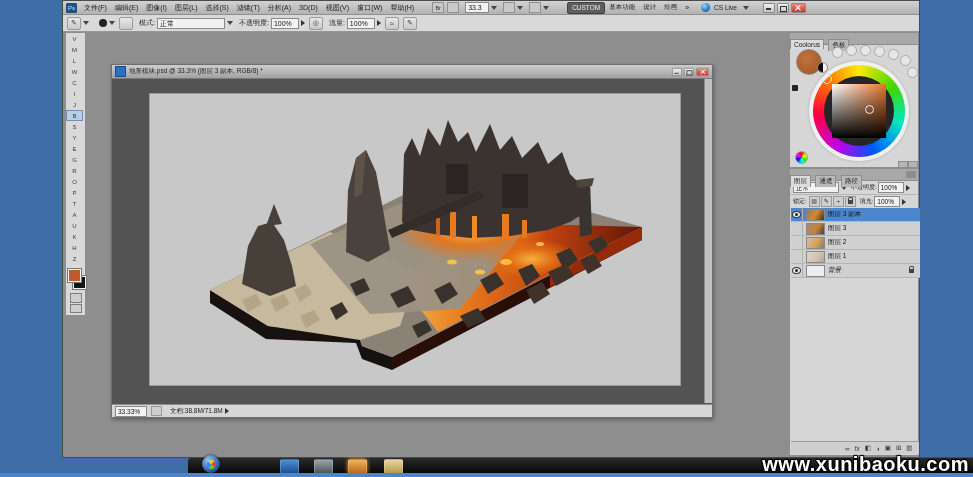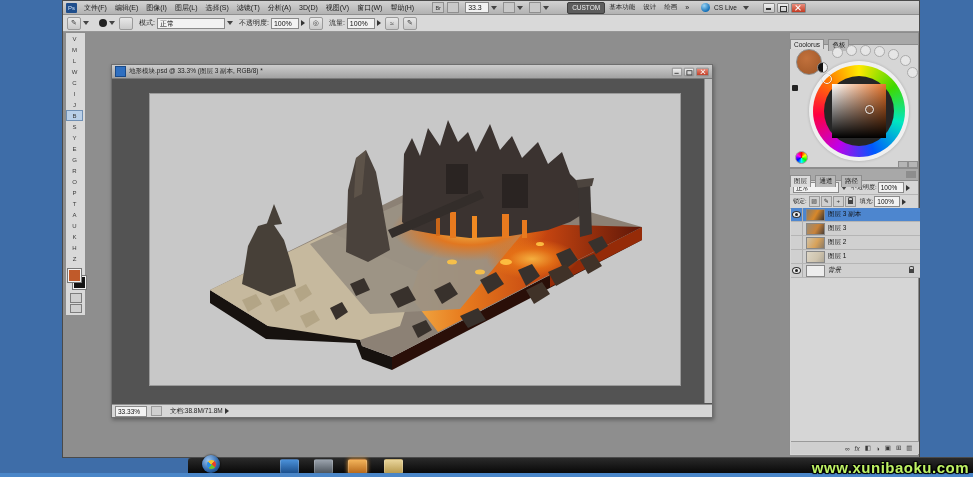--- a/index.html
+++ b/index.html
@@ -50,21 +50,21 @@
   #svsquare{position:absolute;left:19px;top:19px;width:54px;height:54px;
     background:linear-gradient(to top,#000,rgba(0,0,0,0)),linear-gradient(to right,#fff,#e8742a);}
   .sel-ring{position:absolute;border:1.5px solid #f4f4f4;border-radius:50%;box-shadow:0 0 1px #00000088;}
   
   #taskbar{left:188px;top:457px;width:785px;height:16px;background:linear-gradient(#2a2a2a,#060606);border-radius:4px 0 0 0;border-top:1px solid #4a4a4a;}
   .tb-icon{position:absolute;top:1px;width:17px;height:13px;border:1px solid #ffffff33;border-radius:2px;}
   #startorb{position:absolute;left:14px;top:-3px;width:18px;height:18px;border-radius:50%;
     background:radial-gradient(circle at 35% 30%,#9cc4ee,#2a63a8 60%,#0c2848);box-shadow:0 0 2px #000;}
   #startorb .flag{position:absolute;left:4.5px;top:4.5px;width:9px;height:9px;border-radius:50%;transform:rotate(40deg);
     background:conic-gradient(#e8402a 0 90deg,#6fc22a 0 180deg,#2a8fe8 0 270deg,#f2c22a 0 360deg);}
-  #watermark{right:4px;bottom:1px;font-size:15px;font-weight:bold;color:#bef264;letter-spacing:.5px;
+  #watermark{right:4px;bottom:1px;font-size:20px;font-weight:bold;color:#ffffff;letter-spacing:.5px;
     text-shadow:1px 1px 1px #000,-1px -1px 1px #000,1px -1px 1px #000,-1px 1px 1px #000;}
 </style>
 </head>
 <body>
 
 <div id="app" class="ab">
 
   <div id="menubar" class="ab">
     <div style="width:11px;height:10px;background:#1f4e8c;color:#cfe0f4;font-size:6px;display:flex;align-items:center;justify-content:center;margin:0 3px;border-radius:1px;">Ps</div>
     <span class="menu-item">文件(F)</span>

